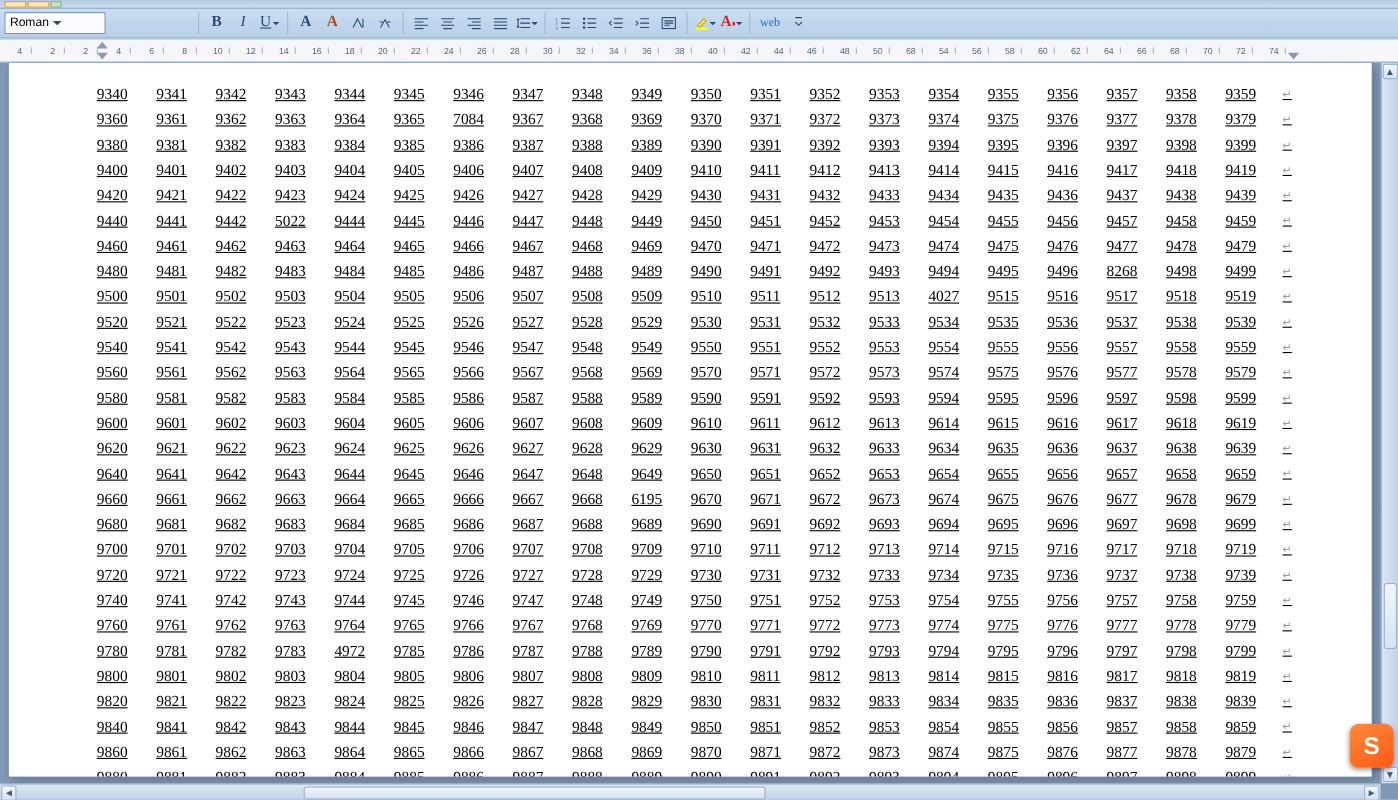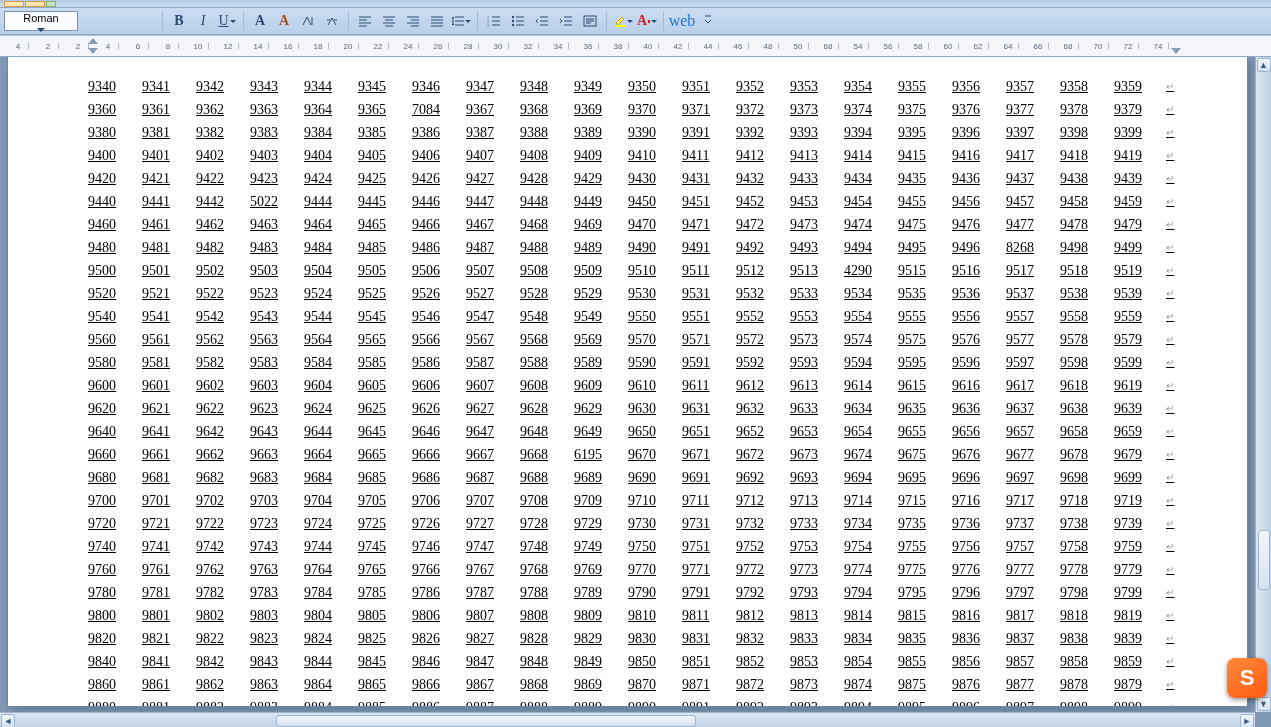--- a/index.html
+++ b/index.html
@@ -167,21 +167,21 @@
 </head>
 <body>
 
 <div class="toolbar-stack">
   <div class="hint-row">
     <div class="hintbox"></div>
       <div class="hintbox"></div>
       <div class="hintbox" style="width:10px;background:#c9e2c2;border-color:#88b279;"></div>
   </div>
   <div class="toolbar1">
-    <div class="combo" style="width:74px;flex-direction:column;">
+    <div class="combo" style="width:92px;">
       <span>Roman</span>
       <span class="caret"></span>
     </div>
     <div class="combo" style="width:77px;margin-top:48px;">
       <span>五号</span>
       <span class="caret"></span>
     </div>
     <div class="sep"></div>
     <div class="btn" style="font-weight:bold;">
         <span>B</span>
@@ -282,21 +282,21 @@
         </svg>
         <span class="caret"></span>
       </div>
     <div class="btn red">
         <span style="font-weight:bold;">A</span>
         <span style="display:inline-block;width:10px;height:3px;background:#ff0000;margin-left:1px;"></span>
         <span class="caret"></span>
       </div>
     <div class="sep"></div>
     <div class="btn blue" style="width:26px;">
-        <span style="font-size:16px;font-family:Liberation Serif, serif;">web</span>
+        <span style="font-size:11px;font-family:Liberation Serif, serif;">web</span>
       </div>
     <div class="btn">
       <svg width="10" height="14">
           <path d="M2 2h6 M2 6l3 3 3-3" stroke="#2a4b74" fill="none"></path>
         </svg>
     </div>
   </div>
 </div>
 
 <div class="ruler">
@@ -579,21 +579,21 @@
           <span class="cell">9504</span>
           <span class="cell">9505</span>
           <span class="cell">9506</span>
           <span class="cell">9507</span>
           <span class="cell">9508</span>
           <span class="cell">9509</span>
           <span class="cell">9510</span>
           <span class="cell">9511</span>
           <span class="cell">9512</span>
           <span class="cell">9513</span>
-          <span class="cell">4290</span>
+          <span class="cell">4027</span>
           <span class="cell">9515</span>
           <span class="cell">9516</span>
           <span class="cell">9517</span>
           <span class="cell">9518</span>
           <span class="cell">9519</span>
           <span class="para-mark">↵</span>
         </div>
         <div class="row">
           <span class="cell">9520</span>
           <span class="cell">9521</span>
@@ -891,21 +891,21 @@
           <span class="cell">9777</span>
           <span class="cell">9778</span>
           <span class="cell">9779</span>
           <span class="para-mark">↵</span>
         </div>
         <div class="row">
           <span class="cell">9780</span>
           <span class="cell">9781</span>
           <span class="cell">9782</span>
           <span class="cell">9783</span>
-          <span class="cell">9784</span>
+          <span class="cell">4972</span>
           <span class="cell">9785</span>
           <span class="cell">9786</span>
           <span class="cell">9787</span>
           <span class="cell">9788</span>
           <span class="cell">9789</span>
           <span class="cell">9790</span>
           <span class="cell">9791</span>
           <span class="cell">9792</span>
           <span class="cell">9793</span>
           <span class="cell">9794</span>

